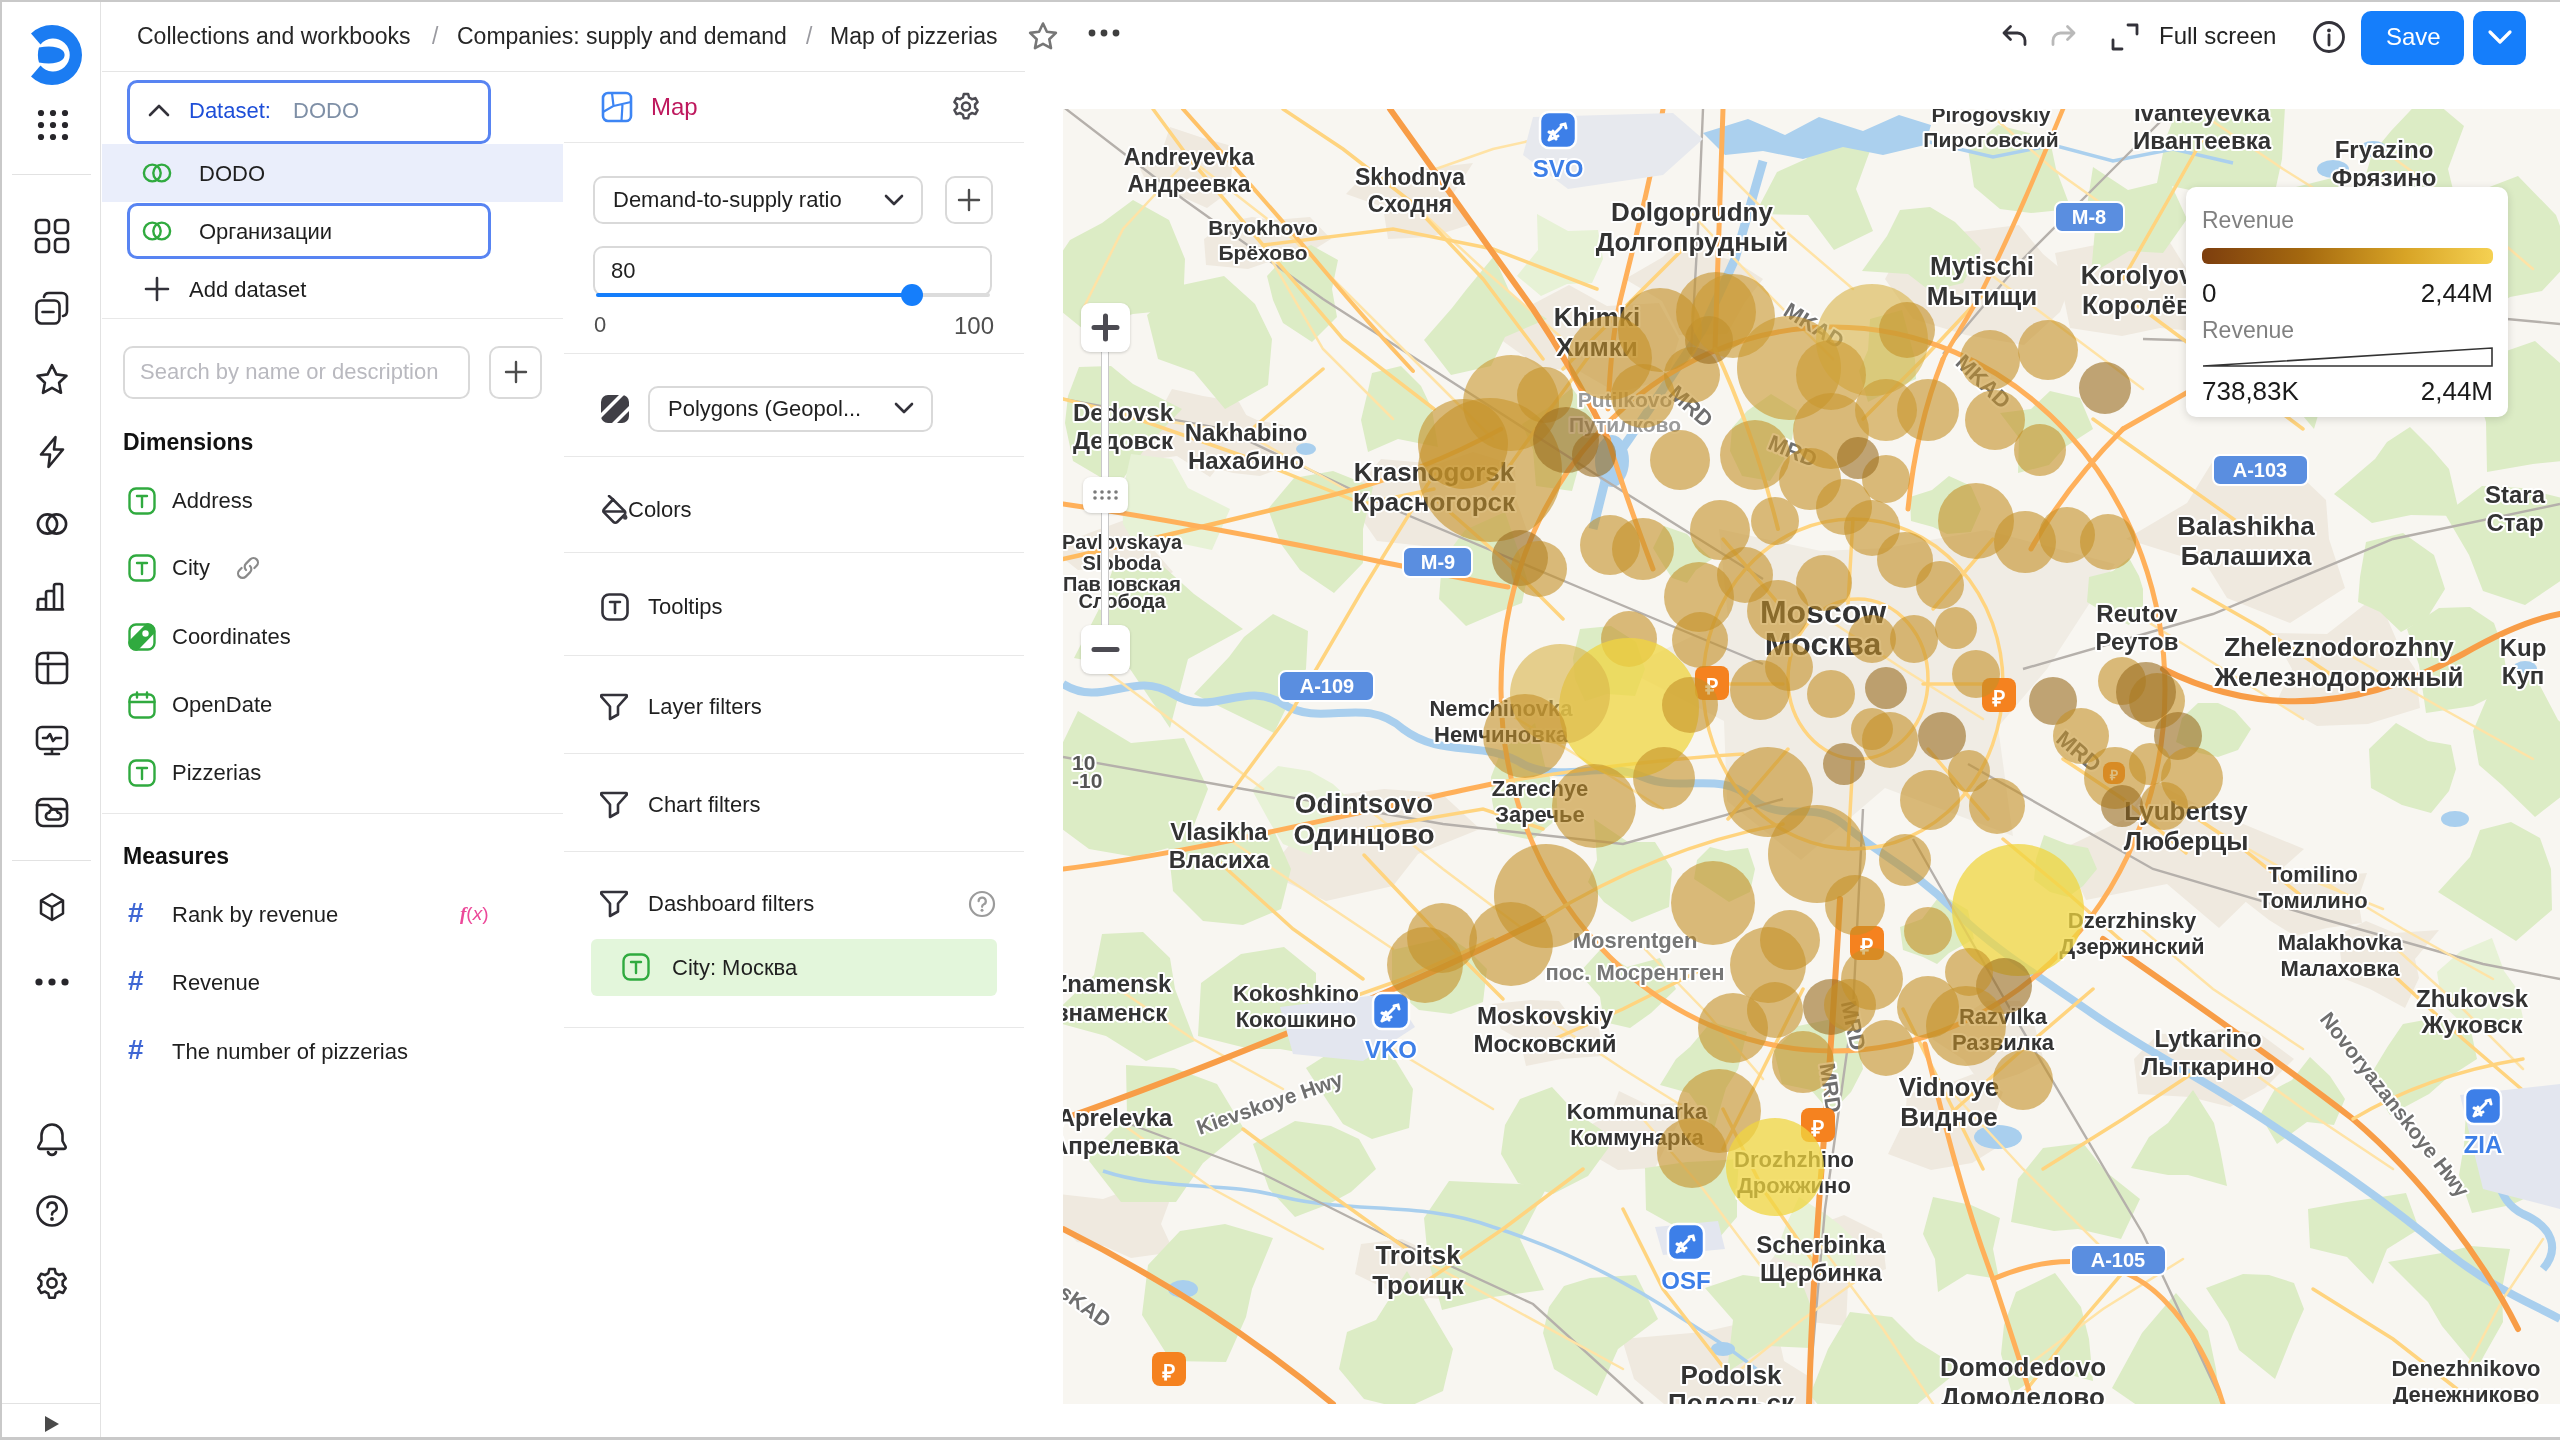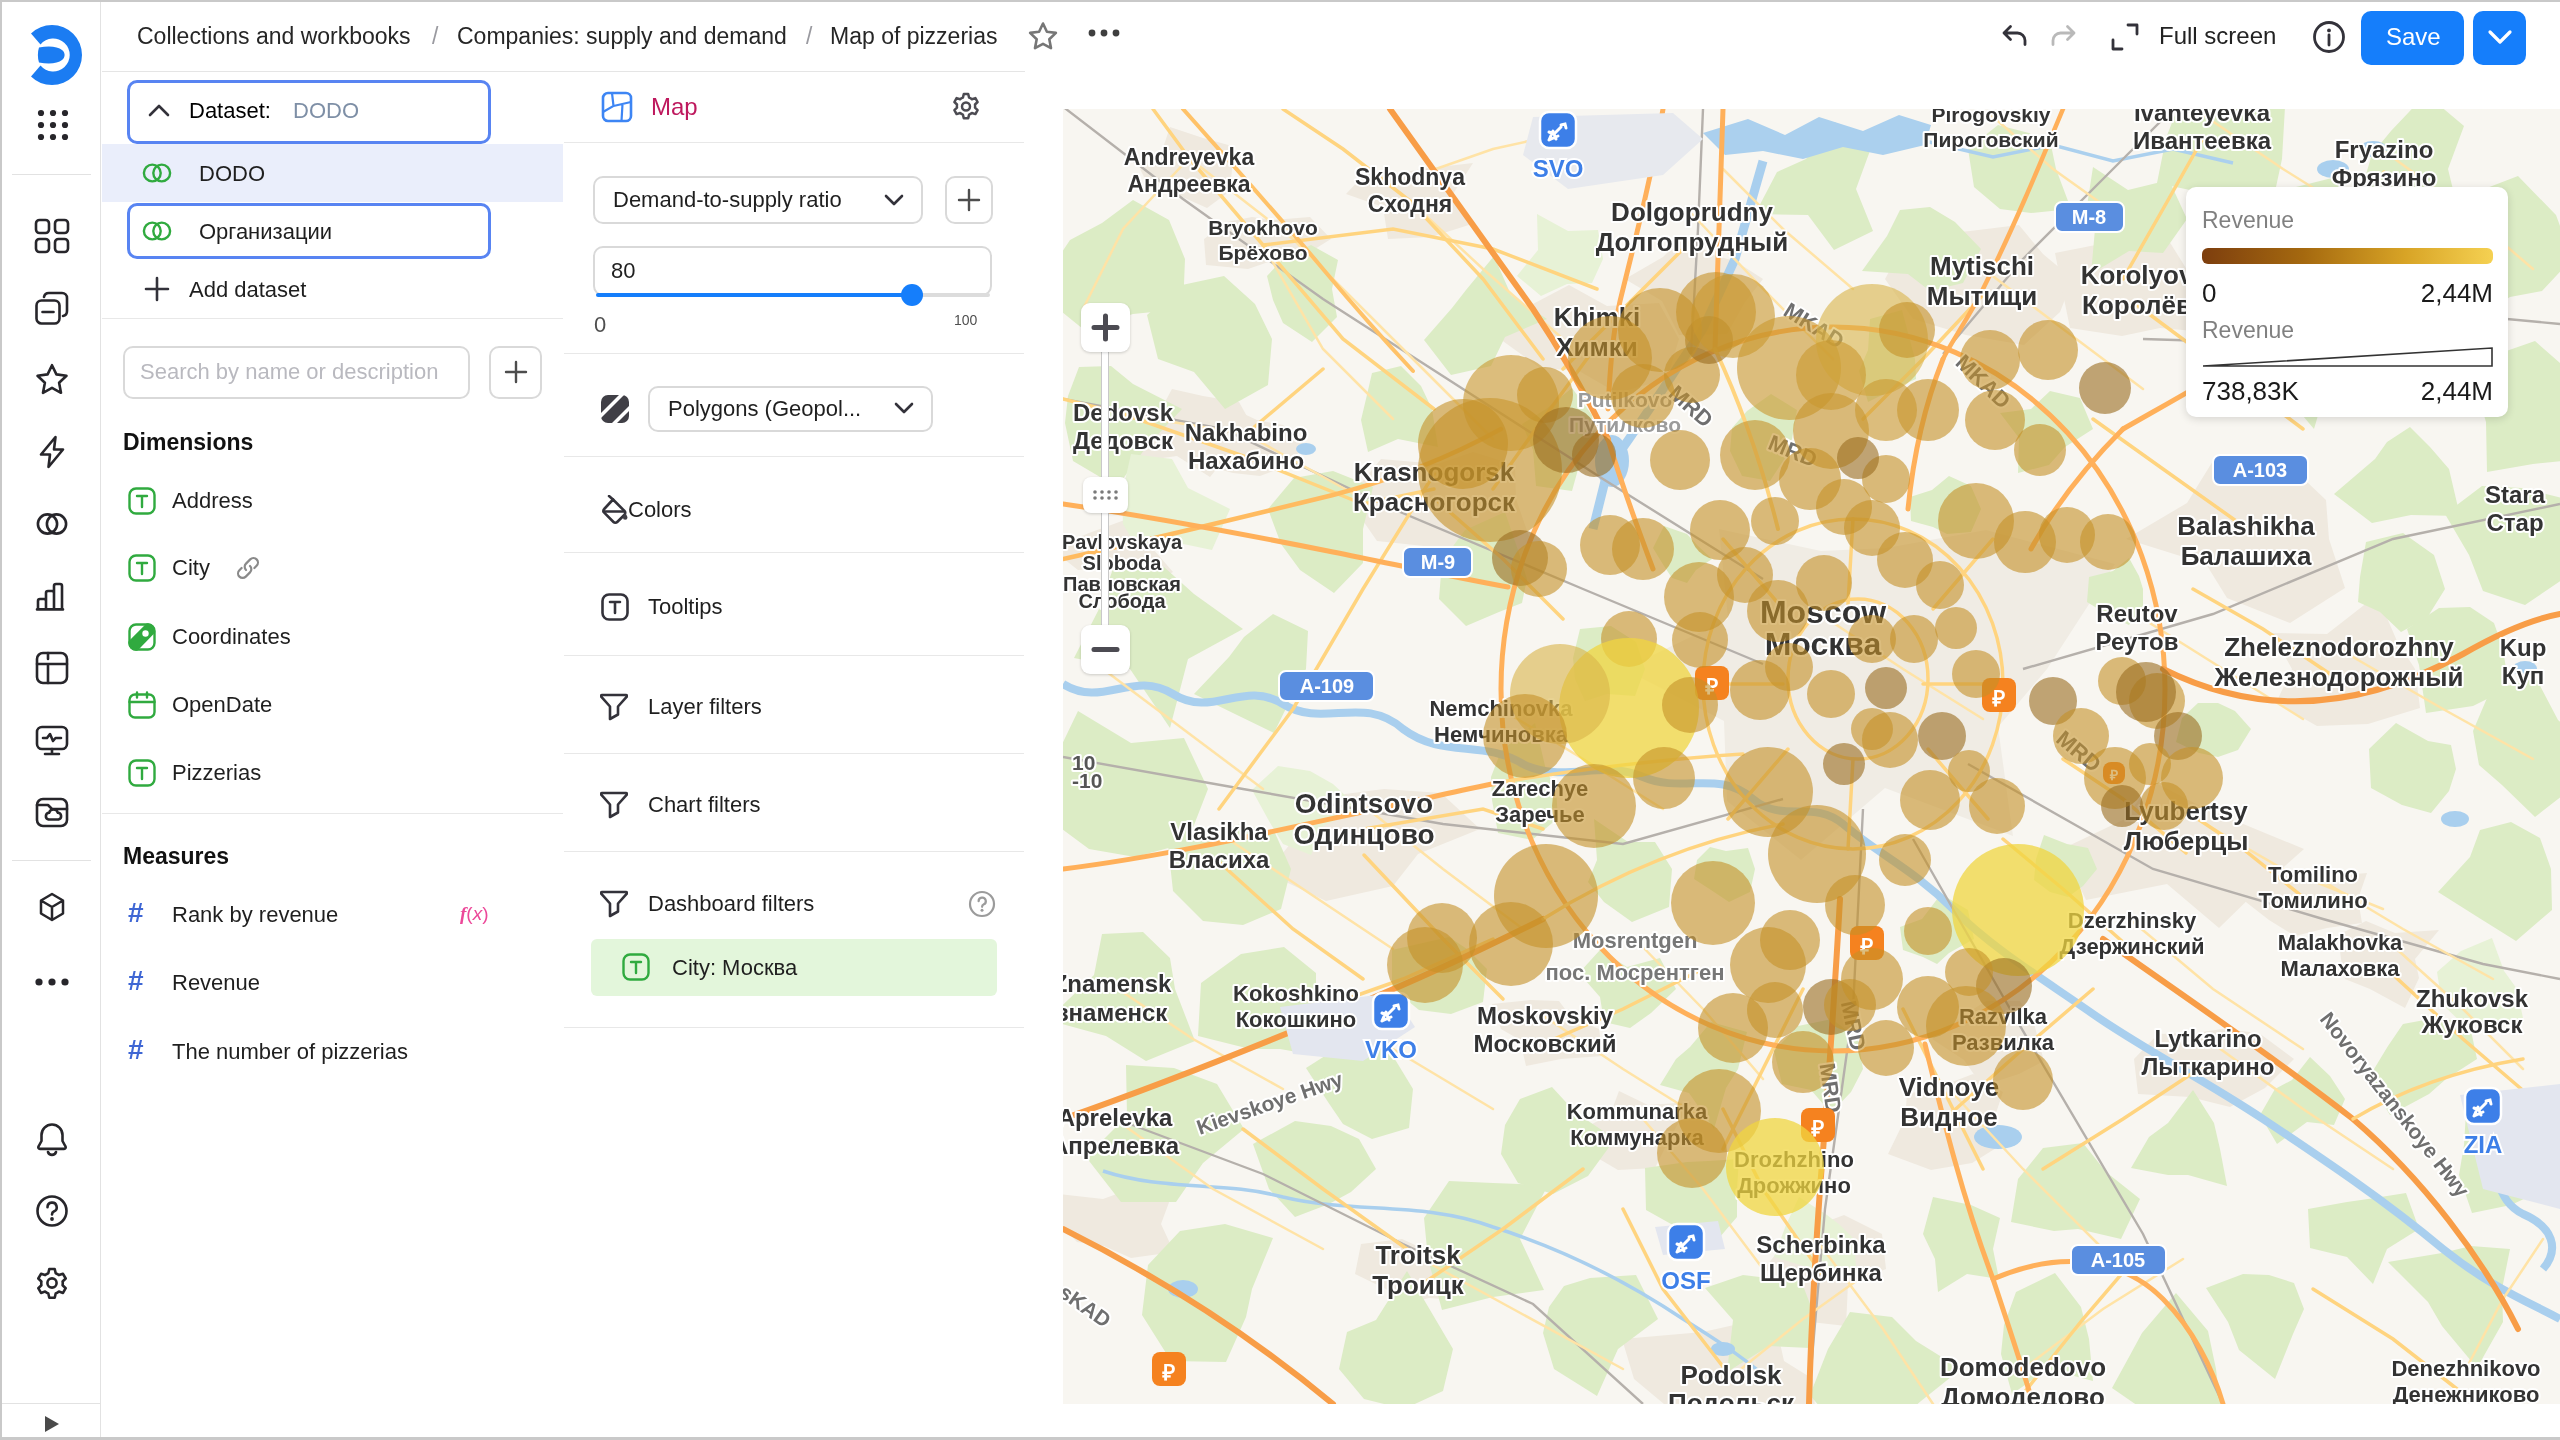--- a/index.html
+++ b/index.html
@@ -142,21 +142,21 @@
     <svg class="icon" style="left:2384px;top:26px" width="28" height="20" viewBox="0 0 28 20" fill="none">
       <path d="M4 4 l10 10 L24 4" stroke="#fff" stroke-width="3.2" stroke-linecap="round" stroke-linejoin="round"></path>
     </svg>
   </div>
 <div class="abs" id="topbar-border"></div>
 <div class="abs" id="panel2-content">
     <div class="blue-outline" style="left:127px;top:80px;width:364px;height:64px"></div>
     <svg class="icon" style="left:147px;top:101px" width="24" height="22" viewBox="0 0 24 22" fill="none">
       <path d="M3 14 L12 5 l9 9" stroke="#33323a" stroke-width="2.6" stroke-linecap="round" stroke-linejoin="round"></path>
     </svg>
-    <span class="abs row-text" style="left:189px;top:98px;color:#000000">Dataset:</span>
+    <span class="abs row-text" style="left:189px;top:98px;color:#1d4ed8">Dataset:</span>
     <span class="abs row-text" style="left:293px;top:98px;color:#7e8fa6">DODO</span>
     <div class="abs" style="left:102px;top:144px;width:461px;height:58px;background:#eaeefb"></div>
     <svg class="icon" style="left:140px;top:159px" width="34" height="28" viewBox="0 0 34 28" fill="none">
       <circle cx="12.3" cy="14" r="8.4" stroke="#30aa3f" stroke-width="2.4"></circle>
       <circle cx="21.7" cy="14" r="8.4" stroke="#30aa3f" stroke-width="2.4"></circle>
     </svg>
     <span class="abs row-text" style="left:199px;top:161px">DODO</span>
     <div class="blue-outline" style="left:127px;top:203px;width:364px;height:56px"></div>
     <svg class="icon" style="left:140px;top:217px" width="34" height="28" viewBox="0 0 34 28" fill="none">
       <circle cx="12.3" cy="14" r="8.4" stroke="#30aa3f" stroke-width="2.4"></circle>
@@ -233,21 +233,21 @@
     <div class="outl-box" style="left:945px;top:176px;width:48px;height:48px"></div>
     <svg class="icon" style="left:957px;top:188px" width="24" height="24" viewBox="0 0 24 24" fill="none">
       <path d="M12 2 v20 M2 12 h20" stroke="#4d4d4d" stroke-width="2.4" stroke-linecap="round"></path>
     </svg>
     <div class="outl-box" style="left:593px;top:246px;width:399px;height:50px"></div>
     <span class="abs row-text" style="left:611px;top:258px">80</span>
     <div class="abs" style="left:596px;top:293px;width:316px;height:4px;background:#157efb;border-radius:2px"></div>
     <div class="abs" style="left:912px;top:293px;width:78px;height:4px;background:#dcdcdc;border-radius:2px"></div>
     <div class="abs" style="left:901px;top:284px;width:22px;height:22px;background:#157efb;border-radius:50%"></div>
     <span class="abs" style="left:594px;top:312px;font-size:22px;color:#4f4f4f">0</span>
-    <span class="abs" style="left:954px;top:312px;font-size:14px;color:#4f4f4f">100</span>
+    <span class="abs" style="left:954px;top:312px;font-size:24px;color:#4f4f4f">100</span>
     <div class="sep-h" style="left:564px;top:353px;width:460px"></div>
     <svg class="icon" style="left:600px;top:394px" width="30" height="30" viewBox="0 0 30 30" fill="none">
       <rect x="1" y="1" width="28" height="28" rx="7" fill="#403f46"></rect>
       <path d="M1 19 L19 1 h5 L1 24 Z" fill="#fff"></path>
       <path d="M29 12 L12 29 h5 L29 17 Z" fill="#fff"></path>
     </svg>
     <div class="outl-box" style="left:648px;top:386px;width:285px;height:46px"></div>
     <span class="abs row-text" style="left:668px;top:396px">Polygons (Geopol...</span>
     <svg class="icon" style="left:893px;top:401px" width="22" height="16" viewBox="0 0 22 16" fill="none">
       <path d="M3 3 l8 8 8 -8" stroke="#33323a" stroke-width="2.6" stroke-linecap="round" stroke-linejoin="round"></path>

